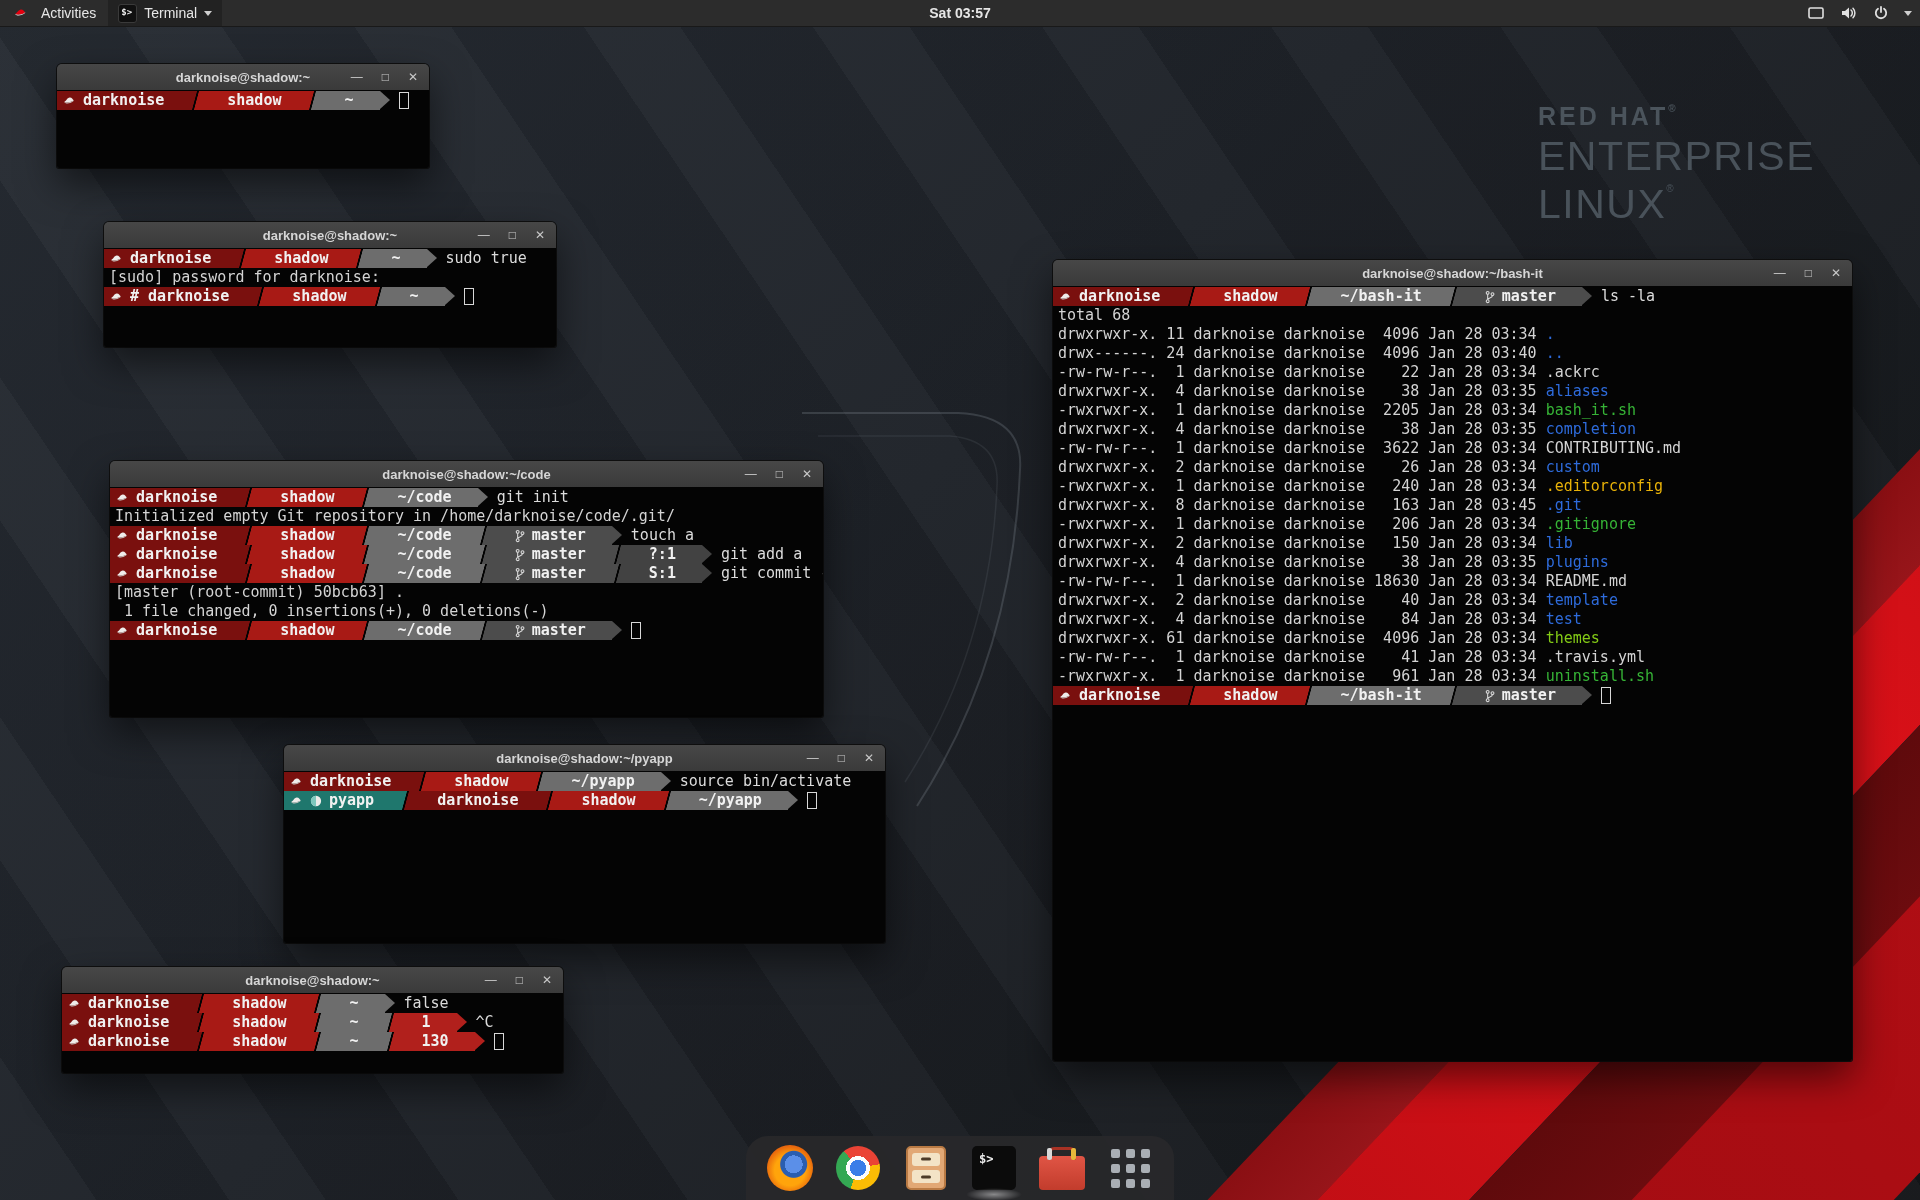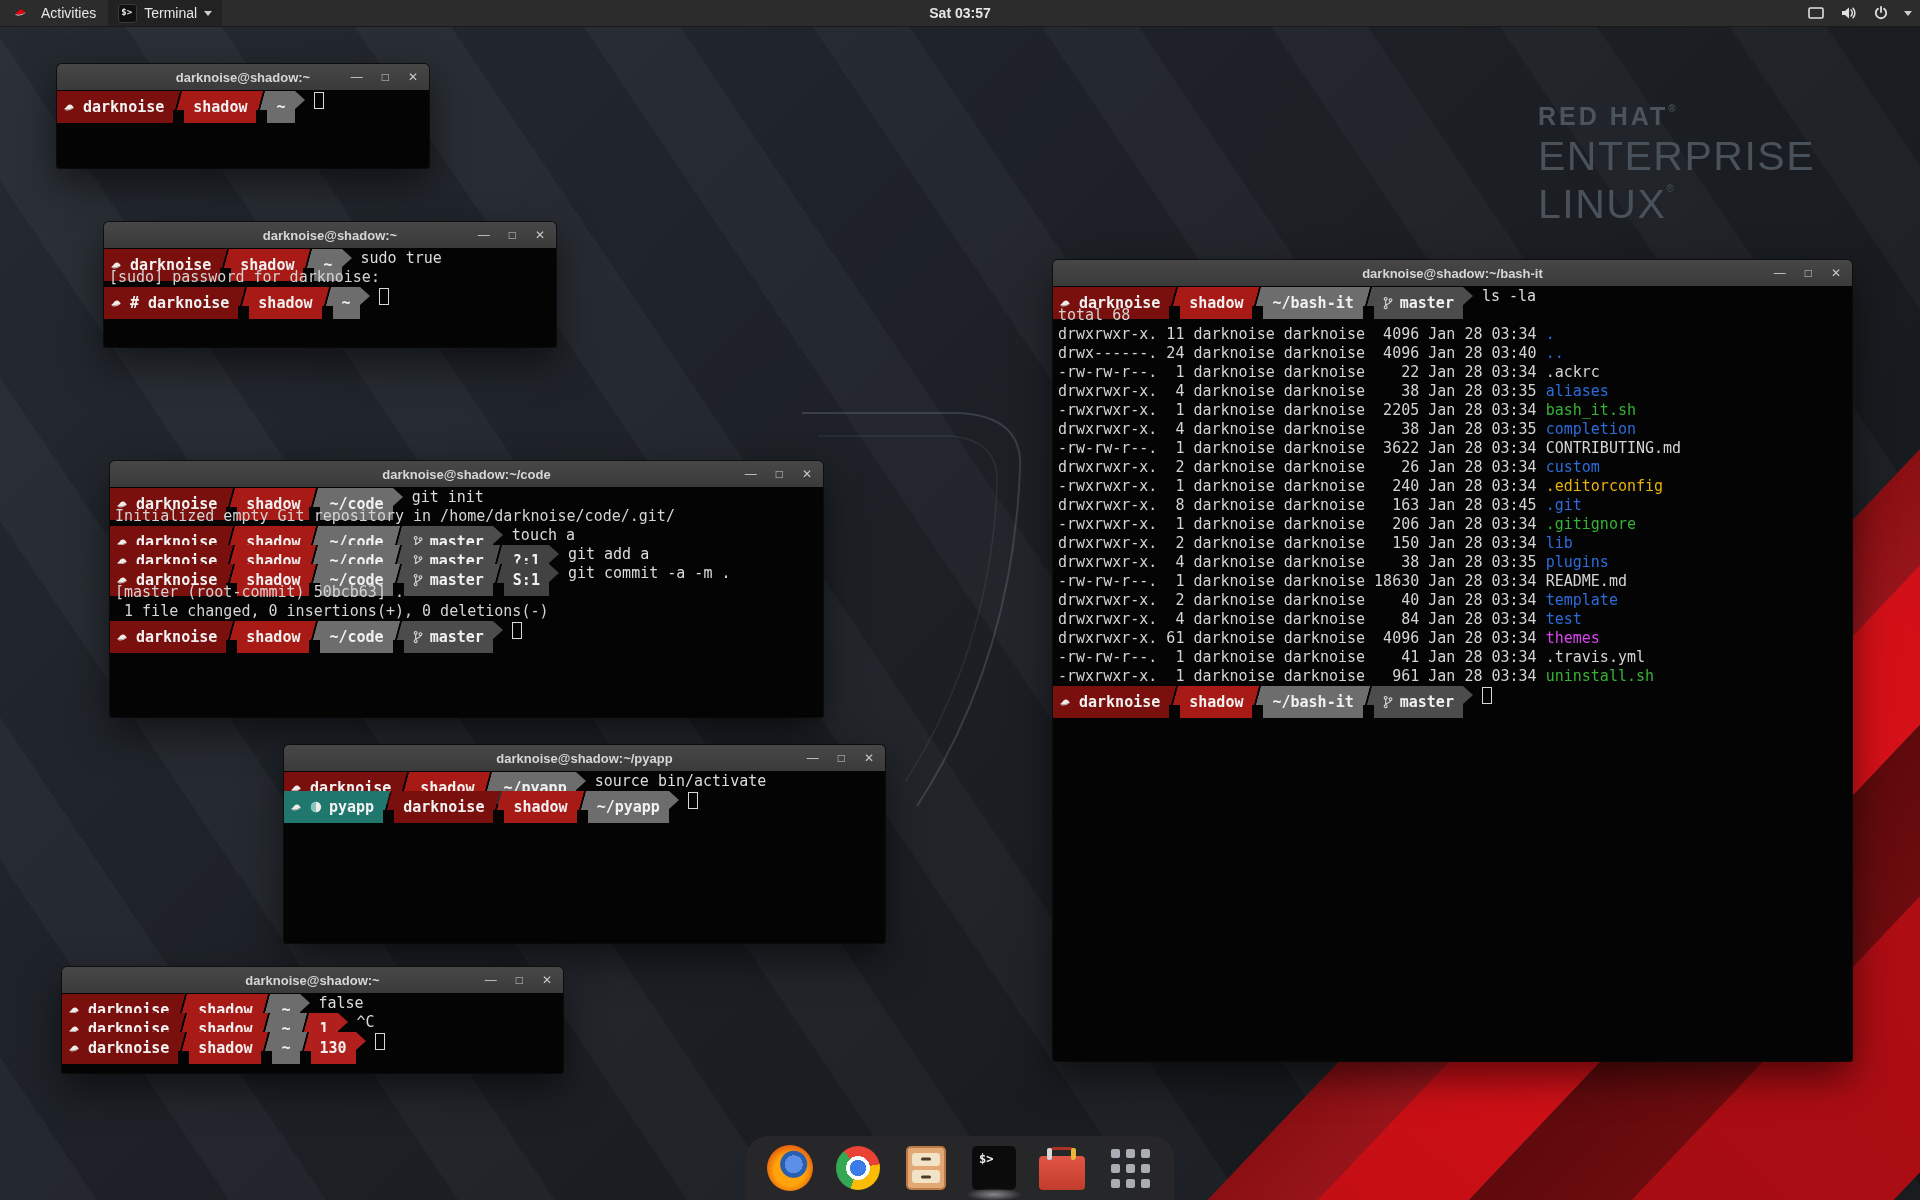--- a/index.html
+++ b/index.html
@@ -45,21 +45,21 @@
   .win1{left:57px;top:64px;width:372px;height:104px;}
   .win2{left:104px;top:222px;width:452px;height:125px;}
   .win3{left:110px;top:461px;width:713px;height:256px;}
   .win4{left:284px;top:745px;width:601px;height:198px;}
   .win5{left:62px;top:967px;width:501px;height:106px;}
   .win6{left:1053px;top:260px;width:799px;height:801px;z-index:12;}
   
   .t-line{height:19px;line-height:19px;font-family:"DejaVu Sans Mono",monospace;font-size:15px;color:#d4d4d4;white-space:pre;}
   .t-line.prompt{display:flex;align-items:stretch;}
   .t-line.out,.t-line.ls{padding-left:5px;}
-  .p-seg{display:inline-flex;align-items:center;height:32px;padding:0 9px;gap:7px;color:#f1f1f1;font-weight:bold;}
+  .p-seg{display:inline-flex;align-items:center;height:19px;padding:0 26px;gap:7px;color:#f1f1f1;font-weight:bold;}
   .t-line .p-seg:first-child{padding-left:6px;}
   .p-sep{width:11px;height:19px;flex:none;}
   .p-arrow{width:0;height:0;border-top:9.5px solid transparent;border-bottom:9.5px solid transparent;border-left:10px solid #666;flex:none;}
   .p-cmd{margin-left:9px;color:#dcdcdc;}
   .p-cursor{display:inline-block;width:8px;height:15px;border:1px solid #d8d8d8;margin-left:9px;align-self:center;}
   .p-ic{display:inline-flex;align-items:center;}
   
   .dock{position:absolute;left:50%;transform:translateX(-50%);bottom:0;height:64px;padding:0 20px;
     background:rgba(40,40,42,.92);border-radius:22px 22px 0 0;display:flex;align-items:center;gap:20px;z-index:50;}
   .dock-item{width:48px;height:48px;position:relative;display:flex;align-items:center;justify-content:center;cursor:pointer;}
@@ -291,21 +291,21 @@
       <div class="t-line ls"><span>-rw-rw-r--.  1 darknoise darknoise  3622 Jan 28 03:34 </span><span style="color: rgb(212, 212, 212);">CONTRIBUTING.md</span></div>
       <div class="t-line ls"><span>drwxrwxr-x.  2 darknoise darknoise    26 Jan 28 03:34 </span><span style="color: rgb(46, 107, 219);">custom</span></div>
       <div class="t-line ls"><span>-rwxrwxr-x.  1 darknoise darknoise   240 Jan 28 03:34 </span><span style="color: #eab308;">.editorconfig</span></div>
       <div class="t-line ls"><span>drwxrwxr-x.  8 darknoise darknoise   163 Jan 28 03:45 </span><span style="color: rgb(46, 107, 219);">.git</span></div>
       <div class="t-line ls"><span>-rwxrwxr-x.  1 darknoise darknoise   206 Jan 28 03:34 </span><span style="color: rgb(54, 179, 54);">.gitignore</span></div>
       <div class="t-line ls"><span>drwxrwxr-x.  2 darknoise darknoise   150 Jan 28 03:34 </span><span style="color: rgb(46, 107, 219);">lib</span></div>
       <div class="t-line ls"><span>drwxrwxr-x.  4 darknoise darknoise    38 Jan 28 03:35 </span><span style="color: rgb(46, 107, 219);">plugins</span></div>
       <div class="t-line ls"><span>-rw-rw-r--.  1 darknoise darknoise 18630 Jan 28 03:34 </span><span style="color: rgb(212, 212, 212);">README.md</span></div>
       <div class="t-line ls"><span>drwxrwxr-x.  2 darknoise darknoise    40 Jan 28 03:34 </span><span style="color: rgb(46, 107, 219);">template</span></div>
       <div class="t-line ls"><span>drwxrwxr-x.  4 darknoise darknoise    84 Jan 28 03:34 </span><span style="color: rgb(46, 107, 219);">test</span></div>
-      <div class="t-line ls"><span>drwxrwxr-x. 61 darknoise darknoise  4096 Jan 28 03:34 </span><span style="color: #d946ef;">themes</span></div>
+      <div class="t-line ls"><span>drwxrwxr-x. 61 darknoise darknoise  4096 Jan 28 03:34 </span><span style="color: #84cc16;">themes</span></div>
       <div class="t-line ls"><span>-rw-rw-r--.  1 darknoise darknoise    41 Jan 28 03:34 </span><span style="color: rgb(212, 212, 212);">.travis.yml</span></div>
       <div class="t-line ls"><span>-rwxrwxr-x.  1 darknoise darknoise   961 Jan 28 03:34 </span><span style="color: rgb(54, 179, 54);">uninstall.sh</span></div>
       <div class="t-line prompt"><span class="p-seg" style="background: rgb(122, 16, 14);"><span class="p-ic"><svg viewBox="0 0 16 16" width="13" height="13">
               <path fill="#efecea" d="M1.5 9.8C3.6 9.4 5 4.6 8.3 4.4c2.6-.2 3.4 2.3 4.9 3.4-1.6 2-8.6 3.9-11.7 2z"></path>
               <path fill="#c7c3c0" d="M1.5 9.8c3.1 1.9 10.1 0 11.7-2 .9.6-3.3 3.9-7.4 3.9-2.6 0-3.9-.9-4.3-1.9z"></path>
             </svg></span><span>darknoise</span></span><span class="p-sep" style="background: linear-gradient(105deg, rgb(122, 16, 14) 42%, rgba(0, 0, 0, 0.55) 46%, rgba(0, 0, 0, 0.55) 54%, rgb(168, 26, 21) 58%);"></span><span class="p-seg" style="background: rgb(168, 26, 21);"><span>shadow</span></span><span class="p-sep" style="background: linear-gradient(105deg, rgb(168, 26, 21) 42%, rgba(0, 0, 0, 0.55) 46%, rgba(0, 0, 0, 0.55) 54%, rgb(109, 109, 109) 58%);"></span><span class="p-seg" style="background: rgb(109, 109, 109);"><span>~/bash-it</span></span><span class="p-sep" style="background: linear-gradient(105deg, rgb(109, 109, 109) 42%, rgba(0, 0, 0, 0.55) 46%, rgba(0, 0, 0, 0.55) 54%, rgb(76, 76, 76) 58%);"></span><span class="p-seg" style="background: rgb(76, 76, 76);"><span class="p-ic"><svg viewBox="0 0 12 16" width="10" height="14">
               <g stroke="#d9d9d9" stroke-width="1.3" fill="none">
                 <circle cx="3.2" cy="3" r="1.7"></circle>
                 <circle cx="3.2" cy="13" r="1.7"></circle>
                 <circle cx="9" cy="4.5" r="1.7"></circle>

